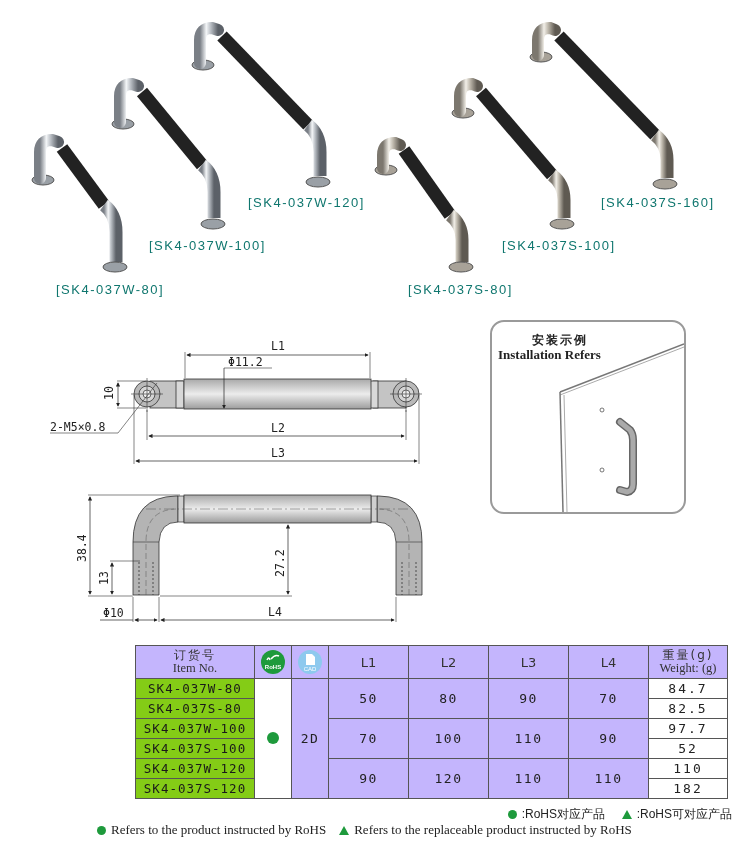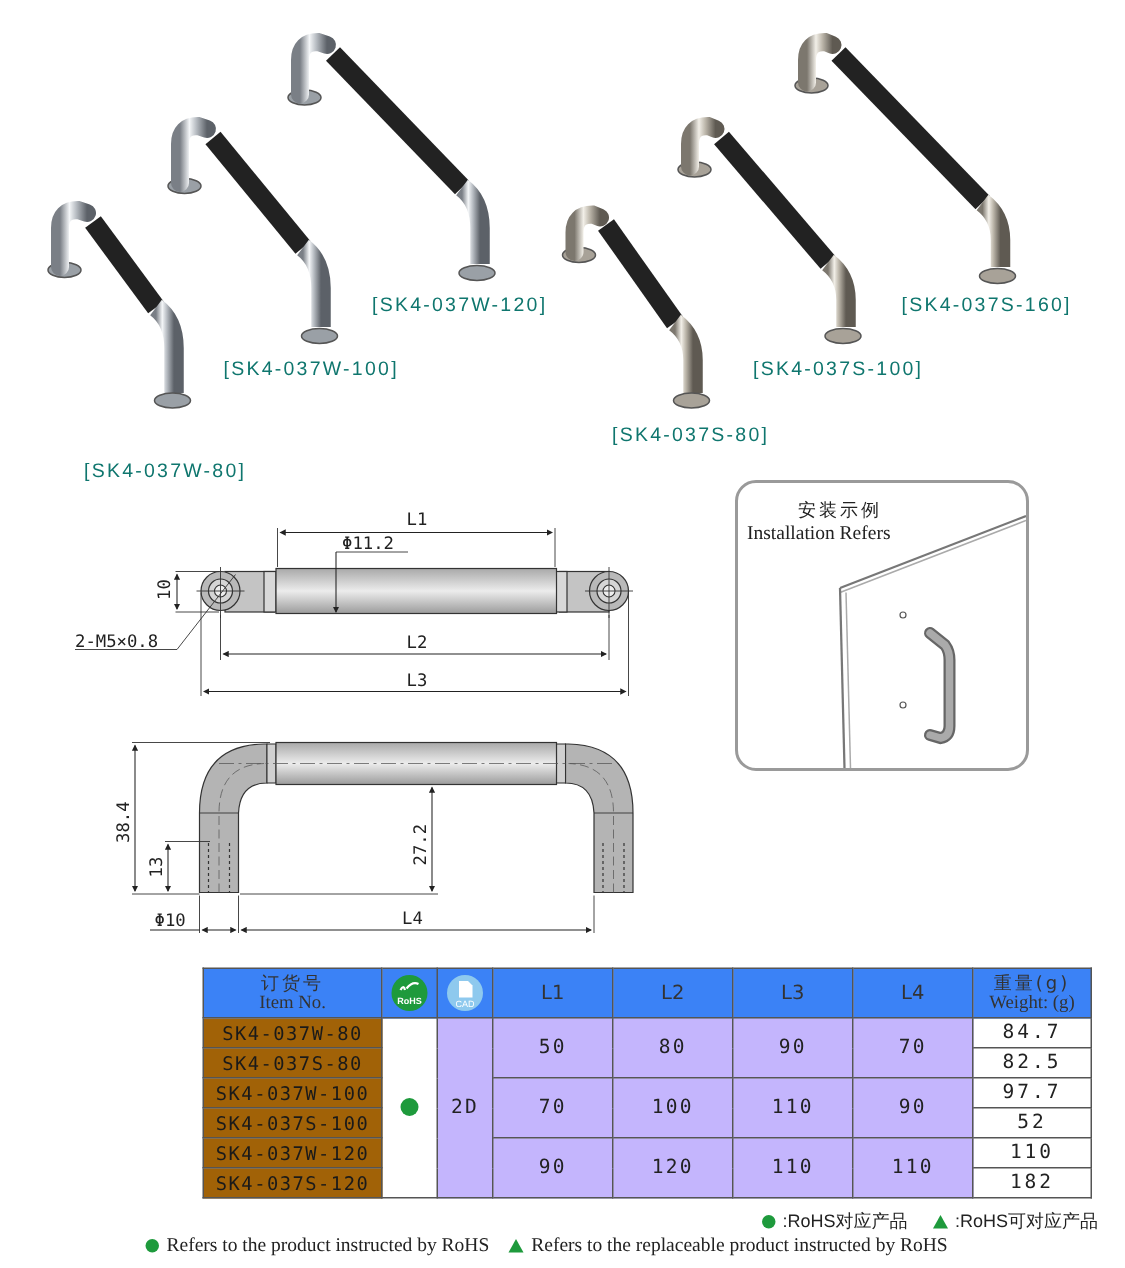--- a/index.html
+++ b/index.html
@@ -1,28 +1,28 @@
 <!DOCTYPE html>
 <html><head>
 <meta charset="utf-8">
 <style>
   html,body{margin:0;padding:0;background:#fff;}
   body{width:750px;height:845px;position:relative;overflow:hidden;font-family:"DejaVu Sans Mono","Liberation Mono",monospace;color:#222;}
   .photo-label{position:absolute;font-family:Liberation Sans, sans-serif;font-size:13px;letter-spacing:1.5px;color:#0f766e;white-space:nowrap;}
   svg{position:absolute;left:0;top:0;}
   .dim{font-family:"DejaVu Sans Mono","Liberation Mono",monospace;font-size:11.5px;fill:#222;}
-  .install-box{position:absolute;left:490px;top:320px;width:192px;height:190px;border:2px solid #9a9a9a;border-radius:14px;background:#fff;overflow:hidden;}
+  .install-box{position:absolute;left:490px;top:320px;width:192px;height:190px;border:2px solid #9a9a9a;border-radius:14px;background:#fff;overflow:hidden;font-weight:bold;}
   .install-title-cn{position:absolute;left:40px;top:10px;font-family:"DejaVu Sans",sans-serif;font-size:12px;color:#222;letter-spacing:2px;}
   .install-title-en{position:absolute;left:6px;top:25px;font-family:"Liberation Serif",serif;font-size:13px;color:#222;}
   table.spec{position:absolute;left:135px;top:645px;border-collapse:collapse;font-family:"DejaVu Sans Mono","Liberation Mono",monospace;}
   table.spec td, table.spec th{border:1px solid #555;padding:0;text-align:center;vertical-align:middle;}
-  table.spec th{background:#3b82f6;font-weight:normal;color:#333;font-family:"DejaVu Sans",sans-serif;font-size:13px;height:32px;text-align:center;}
+  table.spec th{background:#c4b5fd;font-weight:normal;color:#333;font-family:"DejaVu Sans",sans-serif;font-size:13px;height:32px;text-align:center;}
   .th-cn{display:block;font-size:12px;line-height:13px;letter-spacing:2px;}
   .th-en{display:block;font-family:"Liberation Serif",serif;font-size:12.5px;line-height:13px;}
-  td.item{background:#a16207;font-size:12.5px;letter-spacing:1px;height:19px;width:118px;color:#1a1a1a;}
+  td.item{background:#84cc16;font-size:12.5px;letter-spacing:1px;height:19px;width:118px;color:#1a1a1a;}
   td.val{font-size:13px;letter-spacing:1.5px;background:#c4b5fd;}
   td.w{font-size:13px;letter-spacing:2px;height:19px;width:78px;}
   .rohs-dot{display:inline-block;width:12px;height:12px;border-radius:50%;background:#1e9a3c;}
   .legend-line{position:absolute;white-space:nowrap;color:#222;}
   .legend-cn{right:18px;top:806px;font-family:Liberation Sans, sans-serif;font-size:12px;}
   .legend-en{left:97px;top:822px;font-family:"Liberation Serif",serif;font-size:13px;}
   .g-dot{display:inline-block;width:9px;height:9px;border-radius:50%;background:#1e9a3c;vertical-align:-1px;margin-right:5px;}
   .g-tri{display:inline-block;width:0;height:0;border-left:5px solid transparent;border-right:5px solid transparent;border-bottom:9px solid #1e9a3c;vertical-align:-1px;margin-right:5px;}
 </style>
 </head>
@@ -86,21 +86,21 @@
 
   <g>
     <ellipse cx="541" cy="57" rx="11" ry="5" fill="#a8a298" stroke="#555" stroke-width="1"></ellipse>
     <path d="M538 55 L538 40 Q538 28 550 28 L555 30" stroke="url(#nickel)" stroke-width="12" fill="none" stroke-linecap="round"></path>
     <line x1="559" y1="36" x2="655" y2="135" stroke="#222" stroke-width="13"></line>
     <path d="M655 135 Q667 144 667 160 L667 178" stroke="url(#nickel)" stroke-width="13" fill="none"></path>
     <ellipse cx="665" cy="184" rx="12" ry="5" fill="#a8a298" stroke="#555" stroke-width="1"></ellipse>
   </g>
 </svg>
 
-<div class="photo-label" style="left:56px;top:282px;margin-top:24px;">[SK4-037W-80]</div>
+<div class="photo-label" style="left:56px;top:282px;">[SK4-037W-80]</div>
 <div class="photo-label" style="left:149px;top:238px;">[SK4-037W-100]</div>
 <div class="photo-label" style="left:248px;top:195px;">[SK4-037W-120]</div>
 <div class="photo-label" style="left:408px;top:282px;">[SK4-037S-80]</div>
 <div class="photo-label" style="left:502px;top:238px;">[SK4-037S-100]</div>
 <div class="photo-label" style="left:601px;top:195px;">[SK4-037S-160]</div>
 
 <svg width="750" height="640" viewBox="0 0 750 640" style="top:0;">
   <defs>
     <linearGradient id="barg" x1="0" y1="0" x2="0" y2="1">
       <stop offset="0" stop-color="#a9a9a9"></stop>

